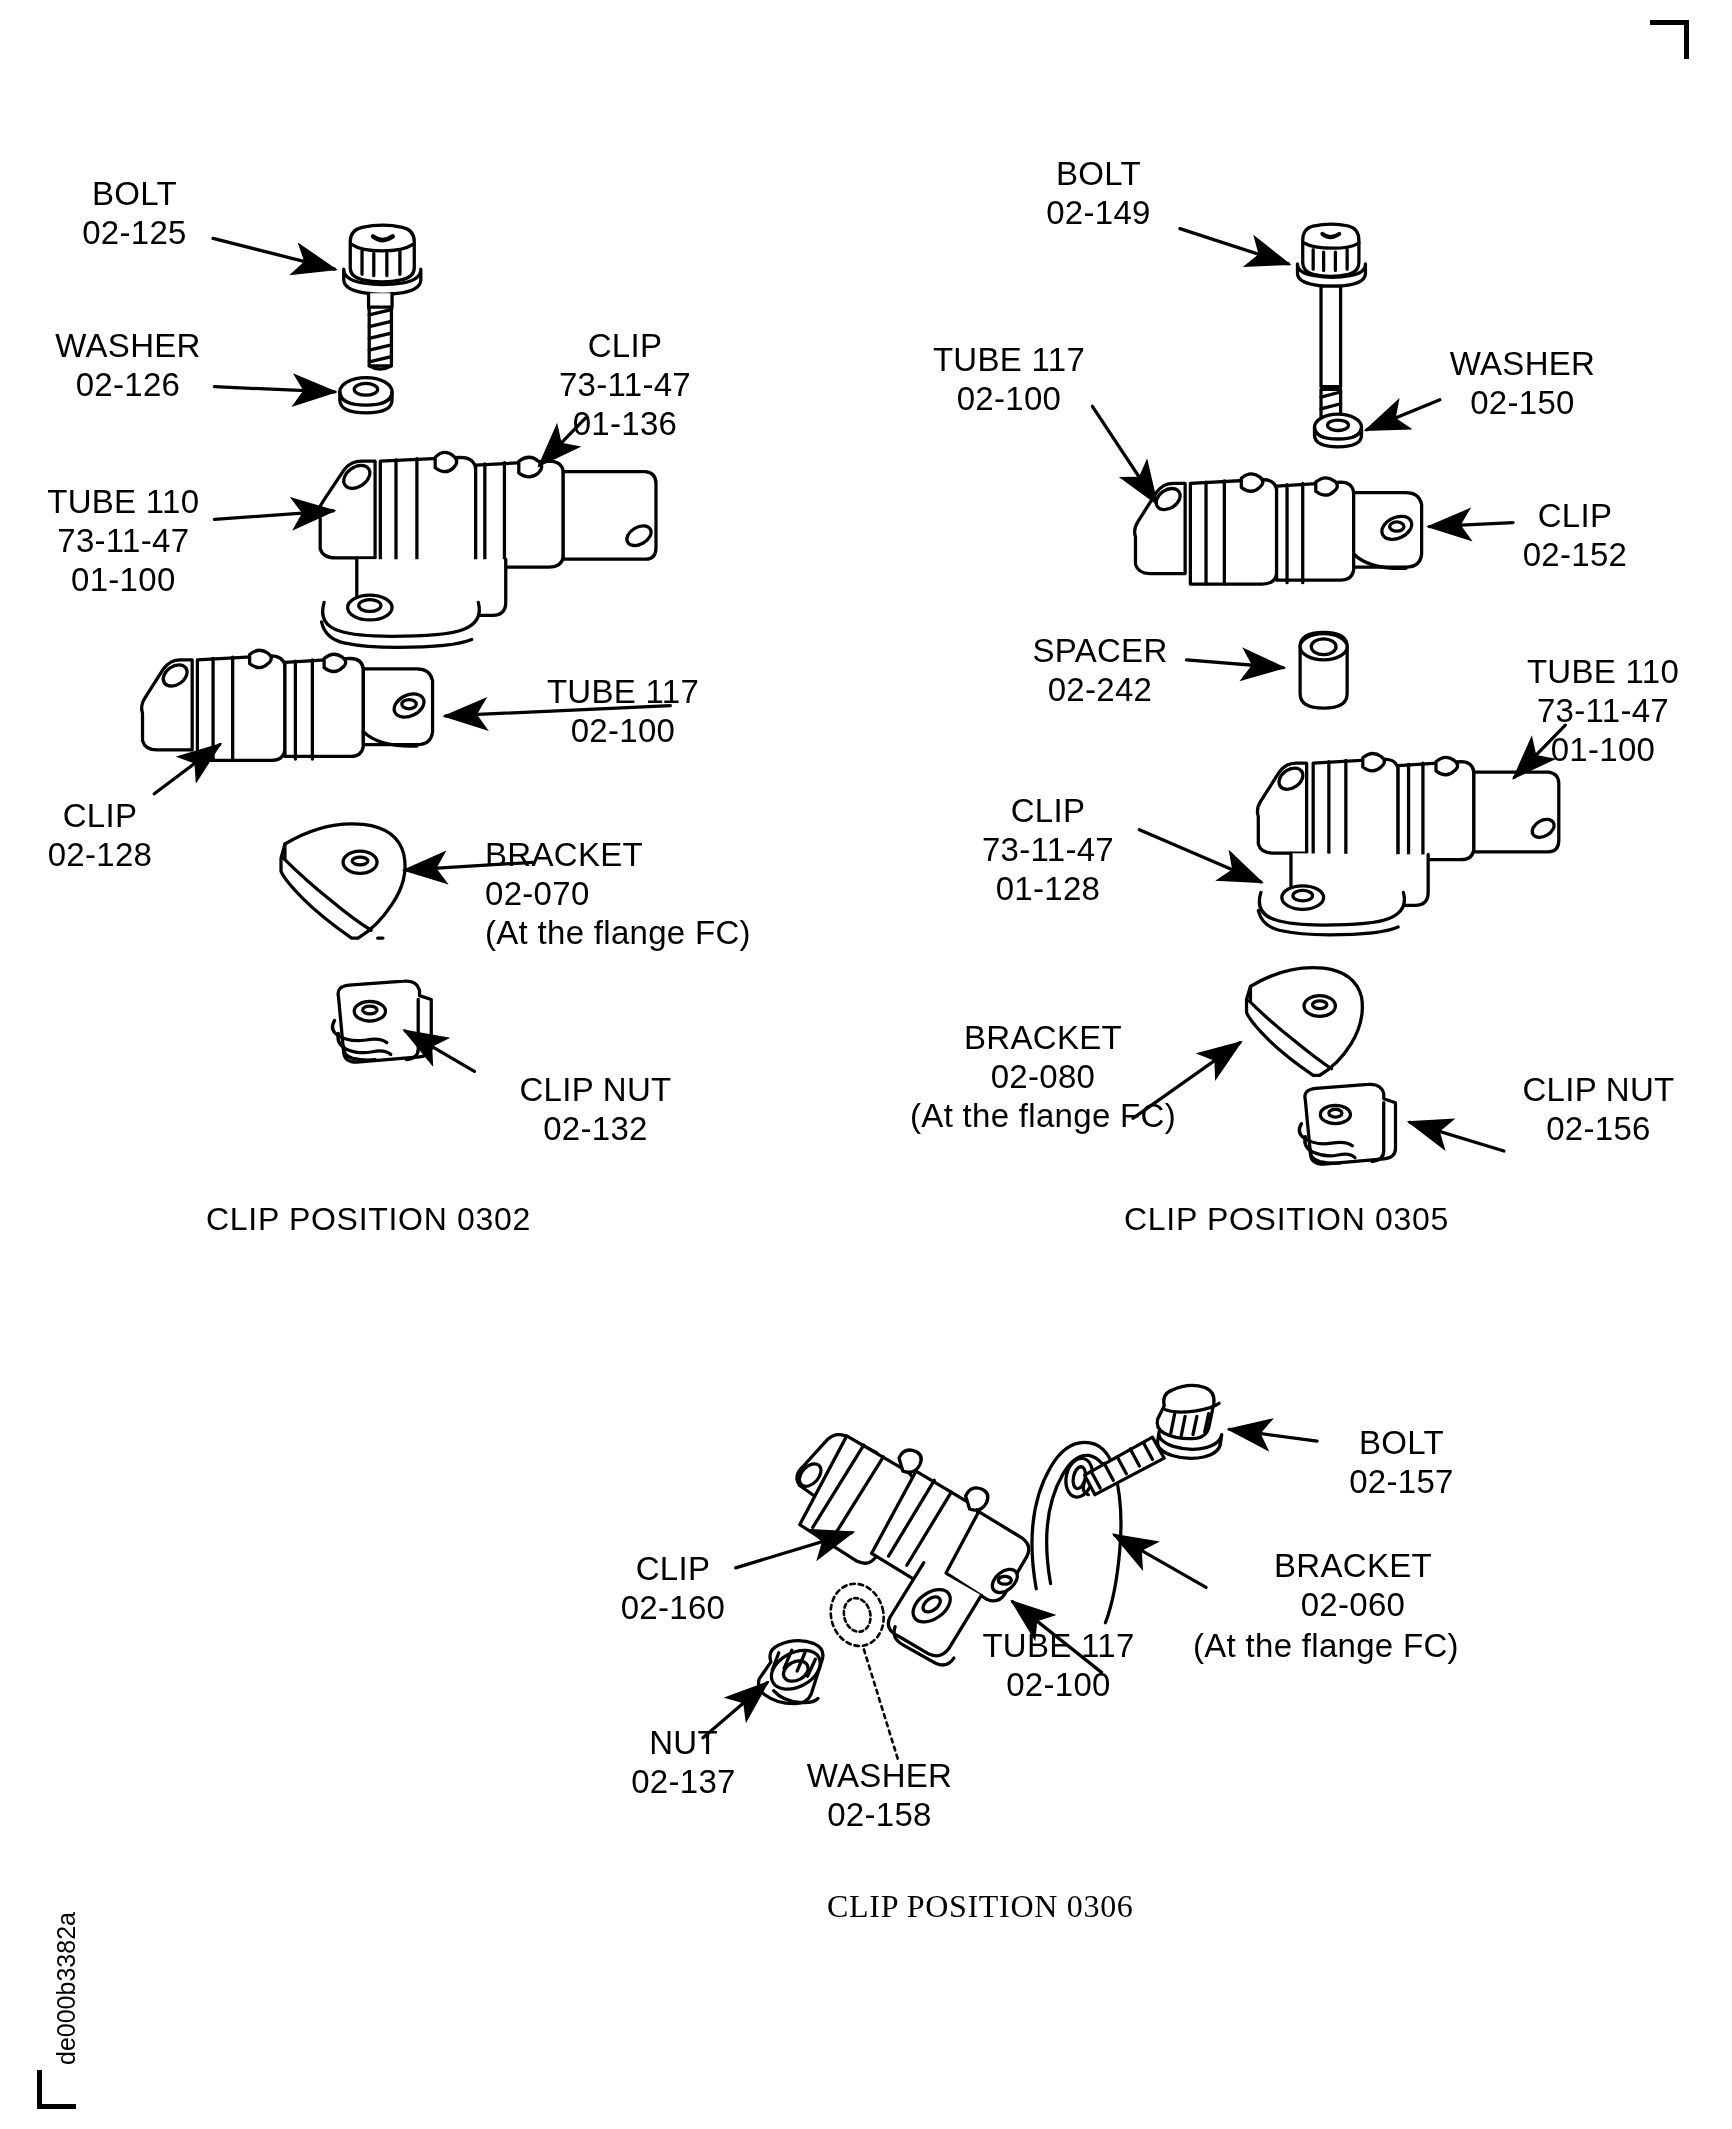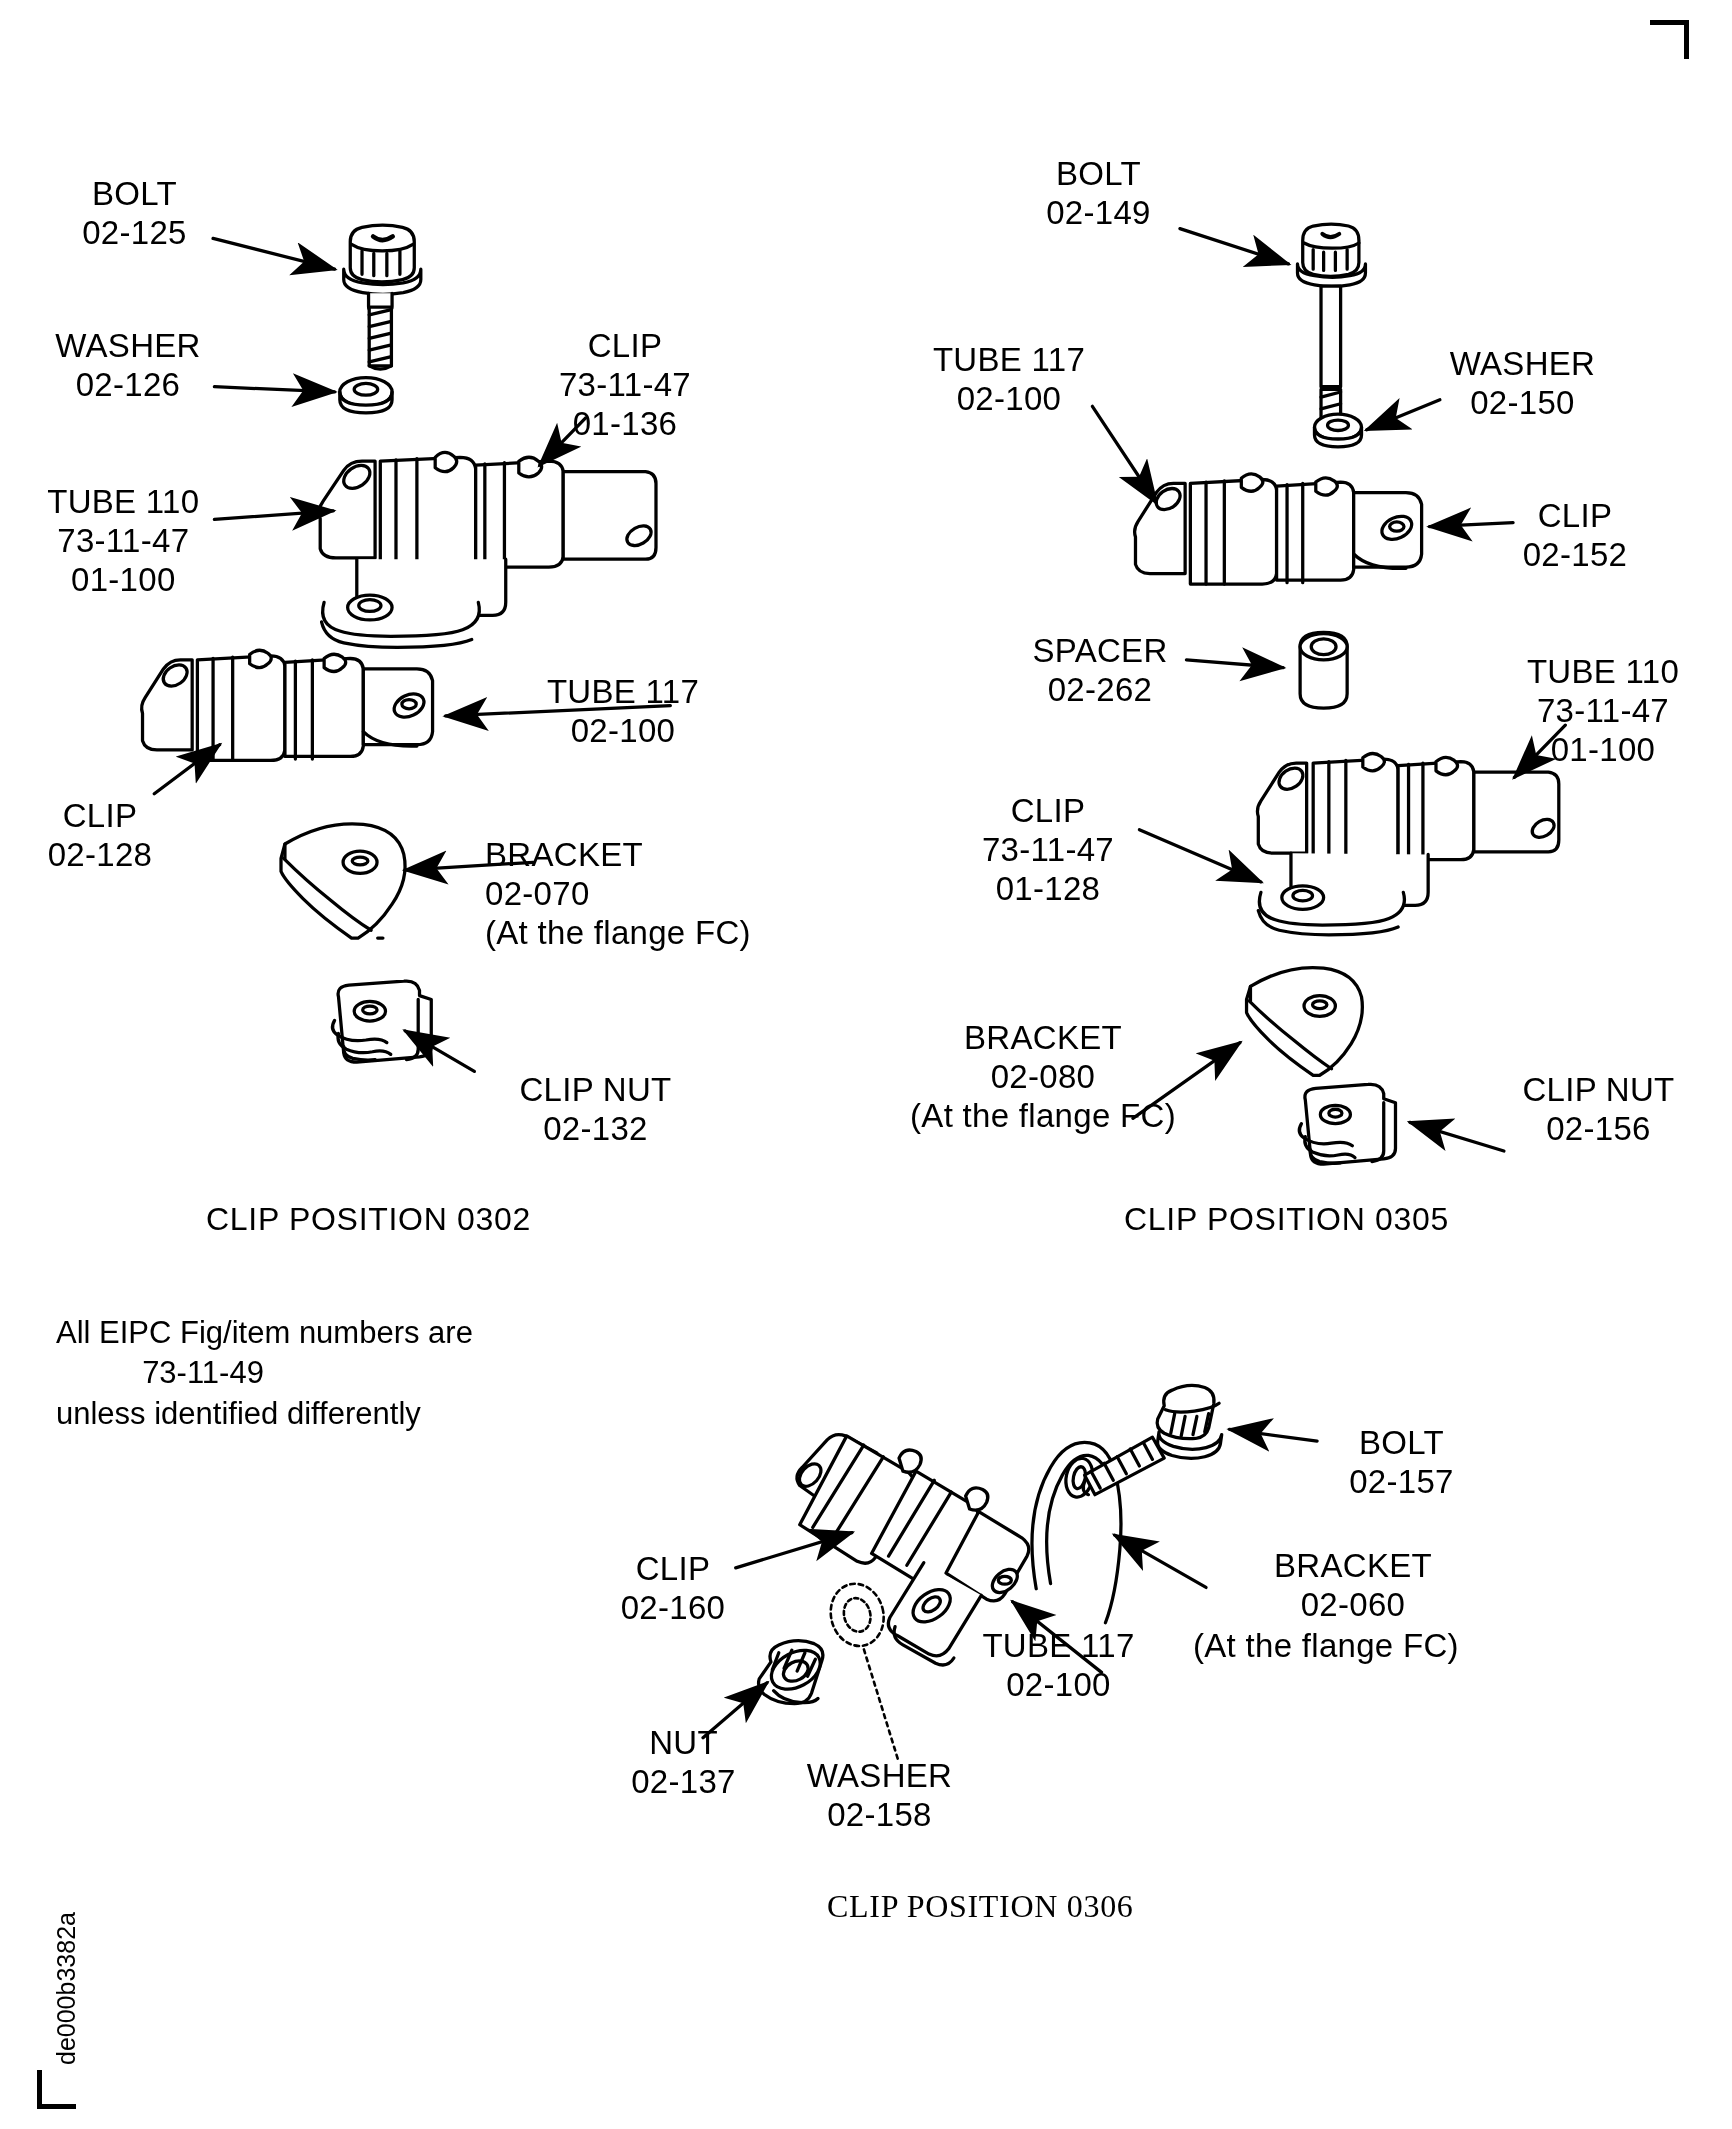--- a/index.html
+++ b/index.html
@@ -303,37 +303,34 @@
 
   <div class="lbl c" style="left:1000px; top:155px;  width:163px;">BOLT
 02-149</div>
   <div class="lbl c" style="left:902px; top:341px;  width:180px;">TUBE 117
 02-100</div>
   <div class="lbl c" style="left:1414px; top:345px;  width:183px;">WASHER
 02-150</div>
   <div class="lbl c" style="left:1483px; top:497px;  width:150px;">CLIP
 02-152</div>
   <div class="lbl c" style="left:993px; top:632px;  width:180px;">SPACER
-02-262</div>
+02-242</div>
   <div class="lbl c" style="left:1496px; top:653px; width:180px;">TUBE 110
 73-11-47
 01-100</div>
   <div class="lbl c" style="left:941px; top:792px; width:180px;">CLIP
 73-11-47
 01-128</div>
   <div class="lbl c" style="left:843px; top:1019px; width:366px;">BRACKET
 02-080
 (At the flange FC)</div>
   <div class="lbl c" style="left:1477px; top:1071px; width:209px;">CLIP NUT
 02-156</div>
   <div class="caption" style="left:1075px; top:1201px;margin-left:32px;">CLIP POSITION 0305</div>
 
-  <div class="note" style="left:39px; top:1313px; width:575px;">All EIPC Fig/item numbers are
-          73-11-49
-unless identified differently</div>
 
   <div class="lbl c" style="left:1303px; top:1424px; width:163px;">BOLT
 02-157</div>
   <div class="lbl c" style="left:581px;  top:1550px; width:150px;">CLIP
 02-160</div>
   <div class="lbl c" style="left:1228px; top:1547px; width:216px;">BRACKET
 02-060</div>
   <div class="lbl l" style="left:1176px; top:1627px; width:340px;">(At the flange FC)</div>
   <div class="lbl c" style="left:947px; top:1627px; width:189px;">TUBE 117
 02-100</div>

